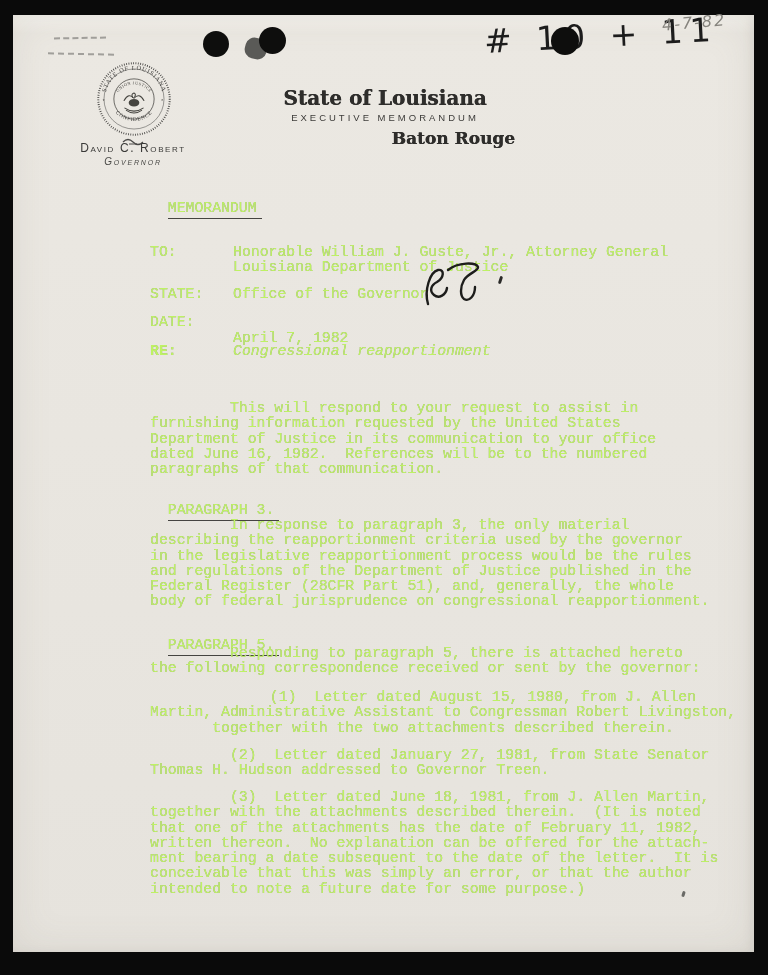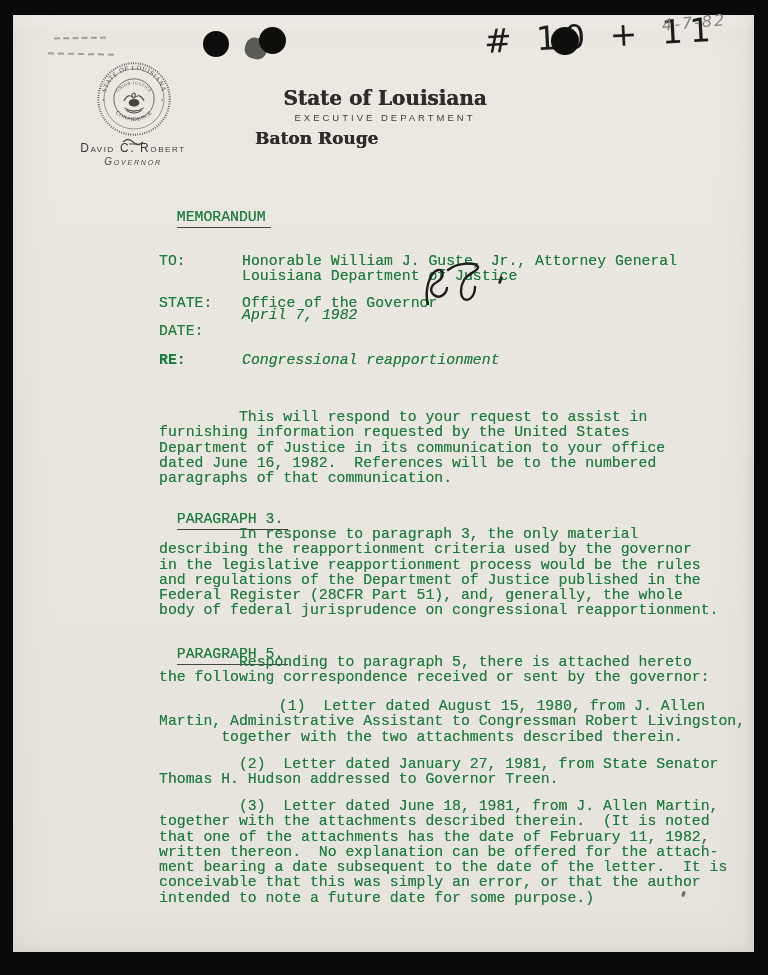--- a/index.html
+++ b/index.html
@@ -9,24 +9,24 @@
     font-family:"Liberation Sans",sans-serif;
   }
   
   .paper{
     position:absolute;left:13px;top:15px;width:741px;height:937px;
     background:linear-gradient(180deg,#f6f4ef 0%,#ebe8e2 2%,#e9e6e0 45%,#e6e3dd 100%);
     box-shadow:inset 0 0 40px rgba(120,115,100,0.12), inset -4px 0 10px rgba(0,0,0,0.05);
   }
   
   .tw, pre.tw{
-    position:absolute;margin:16px;
+    position:absolute;margin:7px;
     font-family:"Liberation Mono","DejaVu Sans Mono",monospace;
     font-size:14.8px;line-height:15.3px;letter-spacing:0;
-    color:#15803d;white-space:pre;
+    color:#bef264;white-space:pre;
     text-shadow:0 0 0.6px rgba(64,63,61,0.55);
   }
   .uline{display:inline-block;border-bottom:1.4px solid #454441;padding-right:5px;padding-bottom:1px;}
   
   .seal{position:absolute;left:96px;top:61px;width:76px;height:76px;}
   .seal-ornament{position:absolute;left:122px;top:138px;width:22px;height:8px;}
   .gov-name{
     position:absolute;left:66px;top:141px;width:134px;text-align:center;
     font-variant:small-caps;font-size:12px;letter-spacing:1.6px;color:#3a3a38;
   }
@@ -37,21 +37,21 @@
   .lh-state{
     position:absolute;left:255px;top:86px;width:260px;text-align:center;
     font-family:"DejaVu Serif",serif;font-weight:700;font-size:20px;color:#2e2d2b;
     text-shadow:0.4px 0 0 #2e2d2b;
   }
   .lh-dept{
     position:absolute;left:255px;top:112px;width:260px;text-align:center;
     font-size:9.5px;letter-spacing:3px;color:#3c3b39;
   }
   .lh-city{
-    position:absolute;left:255px;top:128px;width:260px;text-align:left;
+    position:absolute;left:255px;top:128px;width:260px;text-align:right;
     font-family:"DejaVu Serif",serif;font-weight:700;font-size:17px;color:#2e2d2b;
     text-shadow:0.3px 0 0 #2e2d2b;
   }
   
   .punch{position:absolute;border-radius:50%;background:#0e0e0d;}
   .punch-a{left:203px;top:31px;width:26px;height:26px;}
   .punch-b{left:259px;top:27px;width:27px;height:27px;}
   .punch-shadow{left:245px;top:38px;width:22px;height:21px;background:#5a5a57;border-radius:42%;transform:rotate(15deg);}
   .punch-anno{left:551px;top:27px;width:28px;height:28px;}
   .scribble{position:absolute;height:0;border-top:2px dashed rgba(70,70,68,0.45);}
@@ -115,21 +115,21 @@
   <text x="9" y="55" font-size="6" fill="#45443f">*</text>
   <text x="86" y="55" font-size="6" fill="#45443f">*</text>
 </svg>
 <svg class="seal-ornament" viewBox="0 0 22 8">
   <path d="M 1 4 Q 6 -1 11 4 Q 16 9 21 4" fill="none" stroke="#4a4947" stroke-width="1.2"></path>
   <path d="M 7 6 L 15 6" stroke="#4a4947" stroke-width="1"></path>
 </svg>
 <div class="gov-name">David C. Robert</div>
 <div class="gov-title">Governor</div>
 <div class="lh-state">State of Louisiana</div>
-<div class="lh-dept">EXECUTIVE DEPARTMENT</div>
+<div class="lh-dept">EXECUTIVE MEMORANDUM</div>
 <div class="lh-city">Baton Rouge</div>
 
 <div class="tw" style="left:143px;top:179px;">
   <span class="uline">MEMORANDUM</span>
 </div>
 
 <div class="tw" style="left:143px;top:238px;">TO:</div>
 <pre class="tw" style="left:226px;top:238px;">Honorable William J. Guste, Jr., Attorney General
 Louisiana Department of Justice</pre>
 
@@ -138,21 +138,21 @@
 
 <svg class="initials" viewBox="0 0 72 52">
   <g fill="none" stroke="#1d1d1b" stroke-width="2.4" stroke-linecap="round">
     <path d="M 8 44 C 4 30, 10 12, 18 10 C 25 9, 24 18, 17 22 C 11 25, 9 31, 14 35 C 19 39, 26 35, 27 28"></path>
     <path d="M 28 10 C 38 2, 56 2, 58 7 C 59 11, 48 13, 44 20 C 40 27, 40 36, 44 39 C 49 42, 55 36, 55 27"></path>
   </g>
 </svg>
 <div class="pen-dot pen-dot-from"></div>
 
 <div class="tw" style="left:143px;top:308px;">DATE:</div>
-<div class="tw" style="left:226px;top:292px;font-style:italic;">April 7, 1982</div>
+<div class="tw" style="left:226px;top:324px;">April 7, 1982</div>
 
 <div class="tw" style="left:143px;top:337px;font-weight:bold;">RE:</div>
 <div class="tw" style="left:226px;top:337px;font-style:italic;">Congressional reapportionment</div>
 
 <pre class="tw" style="left:143px;top:394px;">         This will respond to your request to assist in
 furnishing information requested by the United States
 Department of Justice in its communication to your office
 dated June 16, 1982.  References will be to the numbered
 paragraphs of that communication.</pre>
 

